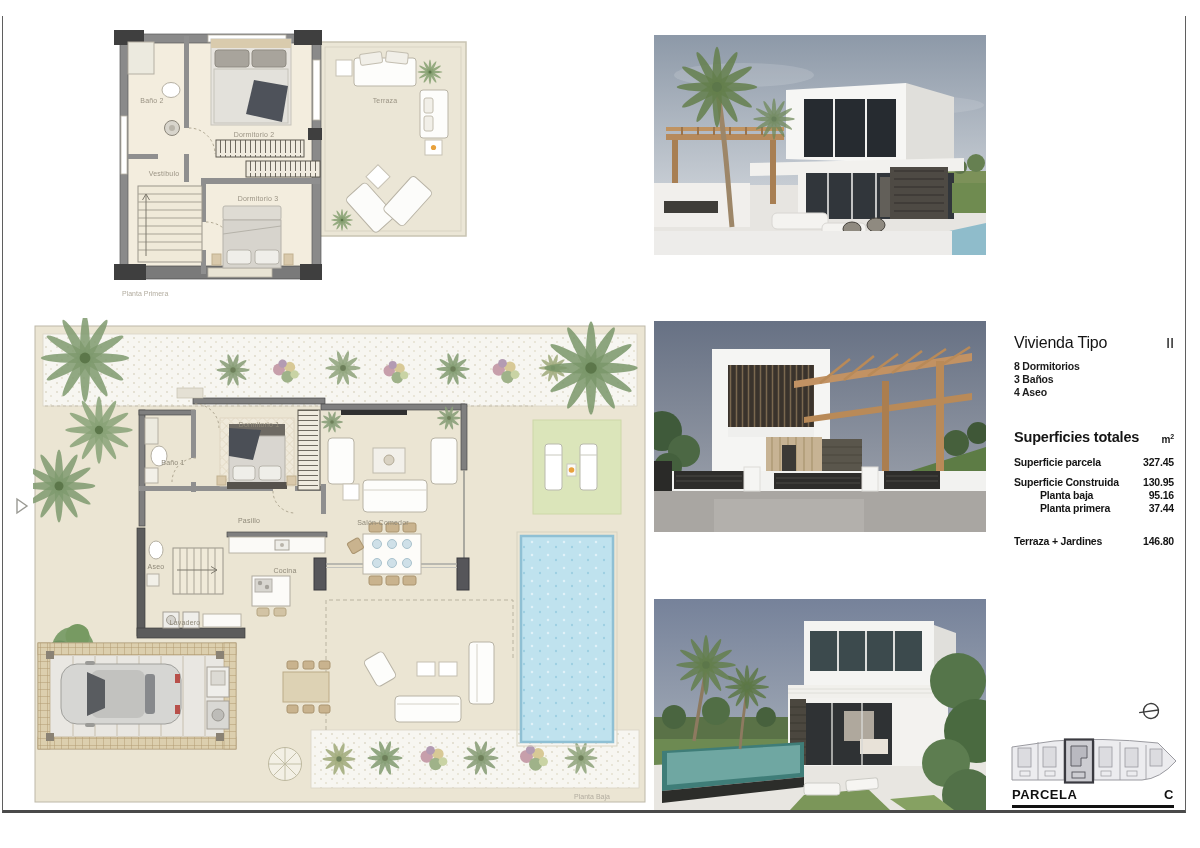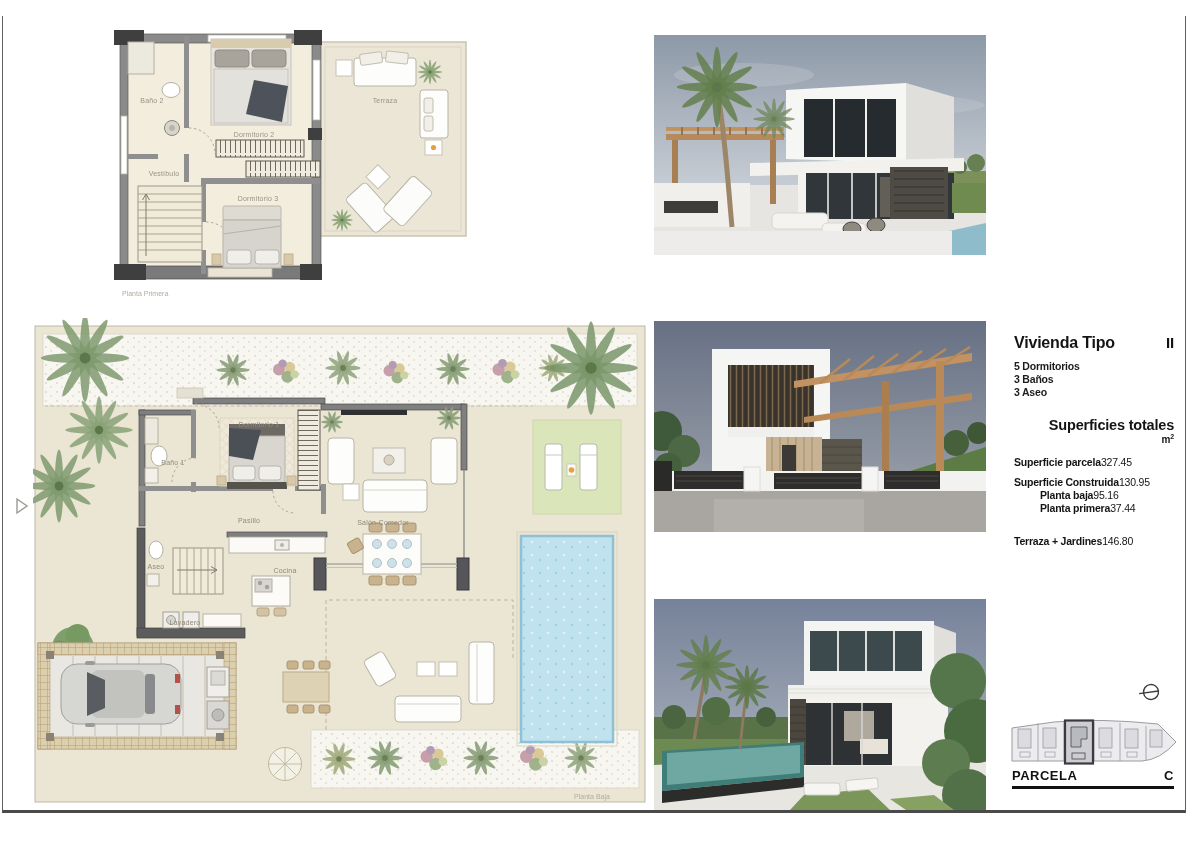--- a/index.html
+++ b/index.html
@@ -24,37 +24,37 @@
 
   .render { position:absolute; left:654px; width:332px; overflow:hidden; background:#9aa2ad; }
   .render svg { display:block; }
   .render-1 { top:35px;  height:220px; }
   .render-2 { top:321px; height:211px; }
   .render-3 { top:599px; height:211px; }
 
   
   .info { position:absolute; left:1014px; top:334px; width:160px; color:#141414; letter-spacing:-.2px; }
   .info-head { display:flex; justify-content:space-between; align-items:flex-start; }
-  .info-title { font-size:16px; font-weight:bold; }
-  .info-type { font-size:15px; font-weight:bold; }
+  .info-title { font-size:16px; font-weight:normal; }
+  .info-type { font-size:15px; font-weight:normal; }
   .features { list-style:none; margin-top:8px; }
   .features li { font-size:10.5px; line-height:13px; font-weight:bold; color:#1c1c1c; }
-  .areas-head { display:flex; justify-content:space-between; align-items:flex-end; margin-top:18px;flex-direction:column; }
+  .areas-head { display:flex; justify-content:space-between; align-items:flex-end; margin-top:30px; }
   .areas-title { font-size:14.5px; font-weight:bold; }
   .areas-unit { font-size:10px; font-weight:bold; }
   .areas-unit sup { font-size:7px; }
   .area-rows { margin-top:11px; }
-  .area-row { display:flex; justify-content:flex-start; font-size:10.5px; line-height:13px; font-weight:bold; }
-  .area-row .v { font-weight:normal; }
+  .area-row { display:flex; justify-content:space-between; font-size:10.5px; line-height:13px; font-weight:bold; }
+  .area-row .v { font-weight:bold; }
   .gap-b { margin-bottom:7px; }
   .indent { padding-left:26px; }
   .gap-t { margin-top:20px; }
 
   
-  .parcela { position:absolute; left:1010px; top:680px; width:170px; height:118px; }
+  .parcela { position:absolute; left:1010px; top:699px; width:170px; height:118px; }
   .north { position:absolute; right:14px; top:0; }
   .plots { position:absolute; left:0; top:36px; }
   .parcela-row { position:absolute; left:2px; top:88px; width:162px; display:flex;
                  justify-content:space-between; font-size:13px; font-weight:bold; color:#111; letter-spacing:.5px; }
   .parcela-line { position:absolute; left:2px; top:106px; width:162px; height:3px; background:#111; }
 
   .entry-marker { position:absolute; left:14px; top:496px; }
 </style>
 </head>
 <body>
@@ -599,23 +599,23 @@
       <rect x="192" y="180" width="32" height="11" rx="3" fill="#f6f5f2" stroke="#ccccc6" transform="rotate(-5 208 185)"></rect>
     </svg>
   </figure>
 
   <aside class="info">
     <div class="info-head">
       <span class="info-title">Vivienda Tipo</span>
       <span class="info-type">II</span>
     </div>
     <ul class="features">
-      <li>5 Dormitorios</li>
+      <li>8 Dormitorios</li>
       <li>3 Baños</li>
-      <li>3 Aseo</li>
+      <li>4 Aseo</li>
     </ul>
     <div class="areas-head">
       <span class="areas-title">Superficies totales</span>
       <span class="areas-unit"><span>m</span><sup>2</sup></span>
     </div>
     <div class="area-rows">
       <div class="area-row gap-b">
         <span>Superficie parcela</span>
           <span class="v">327.45</span>
       </div>

